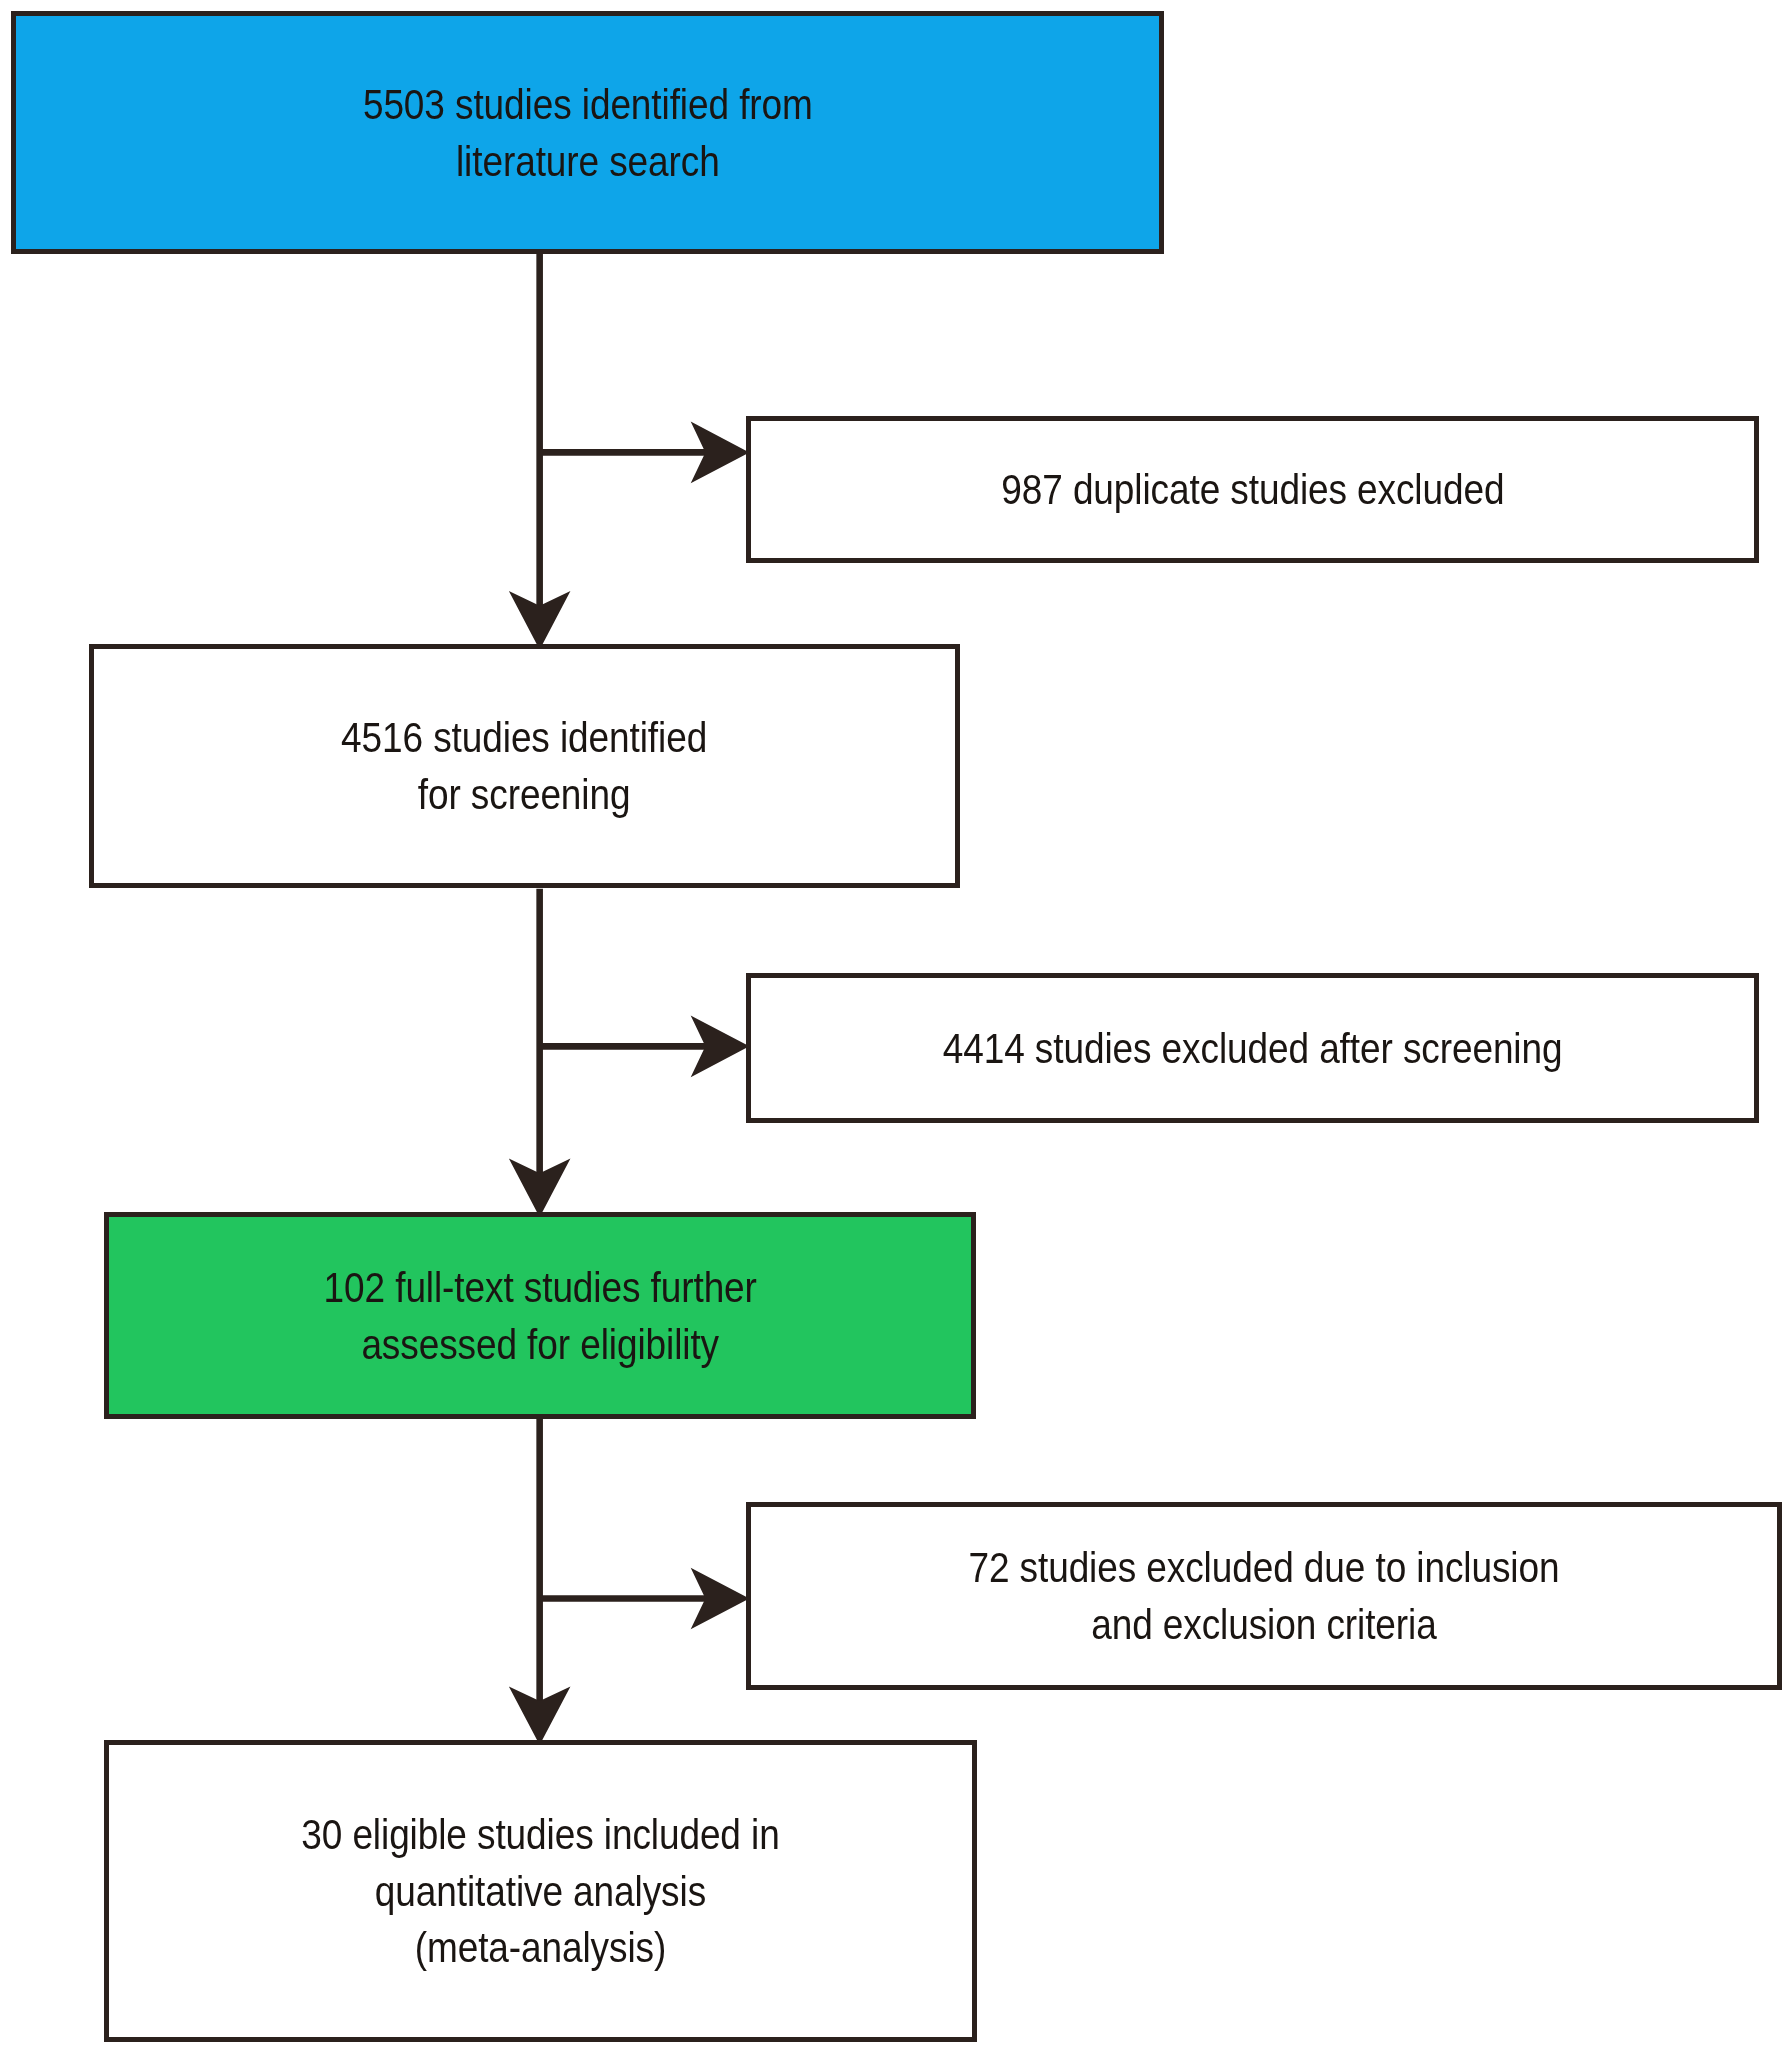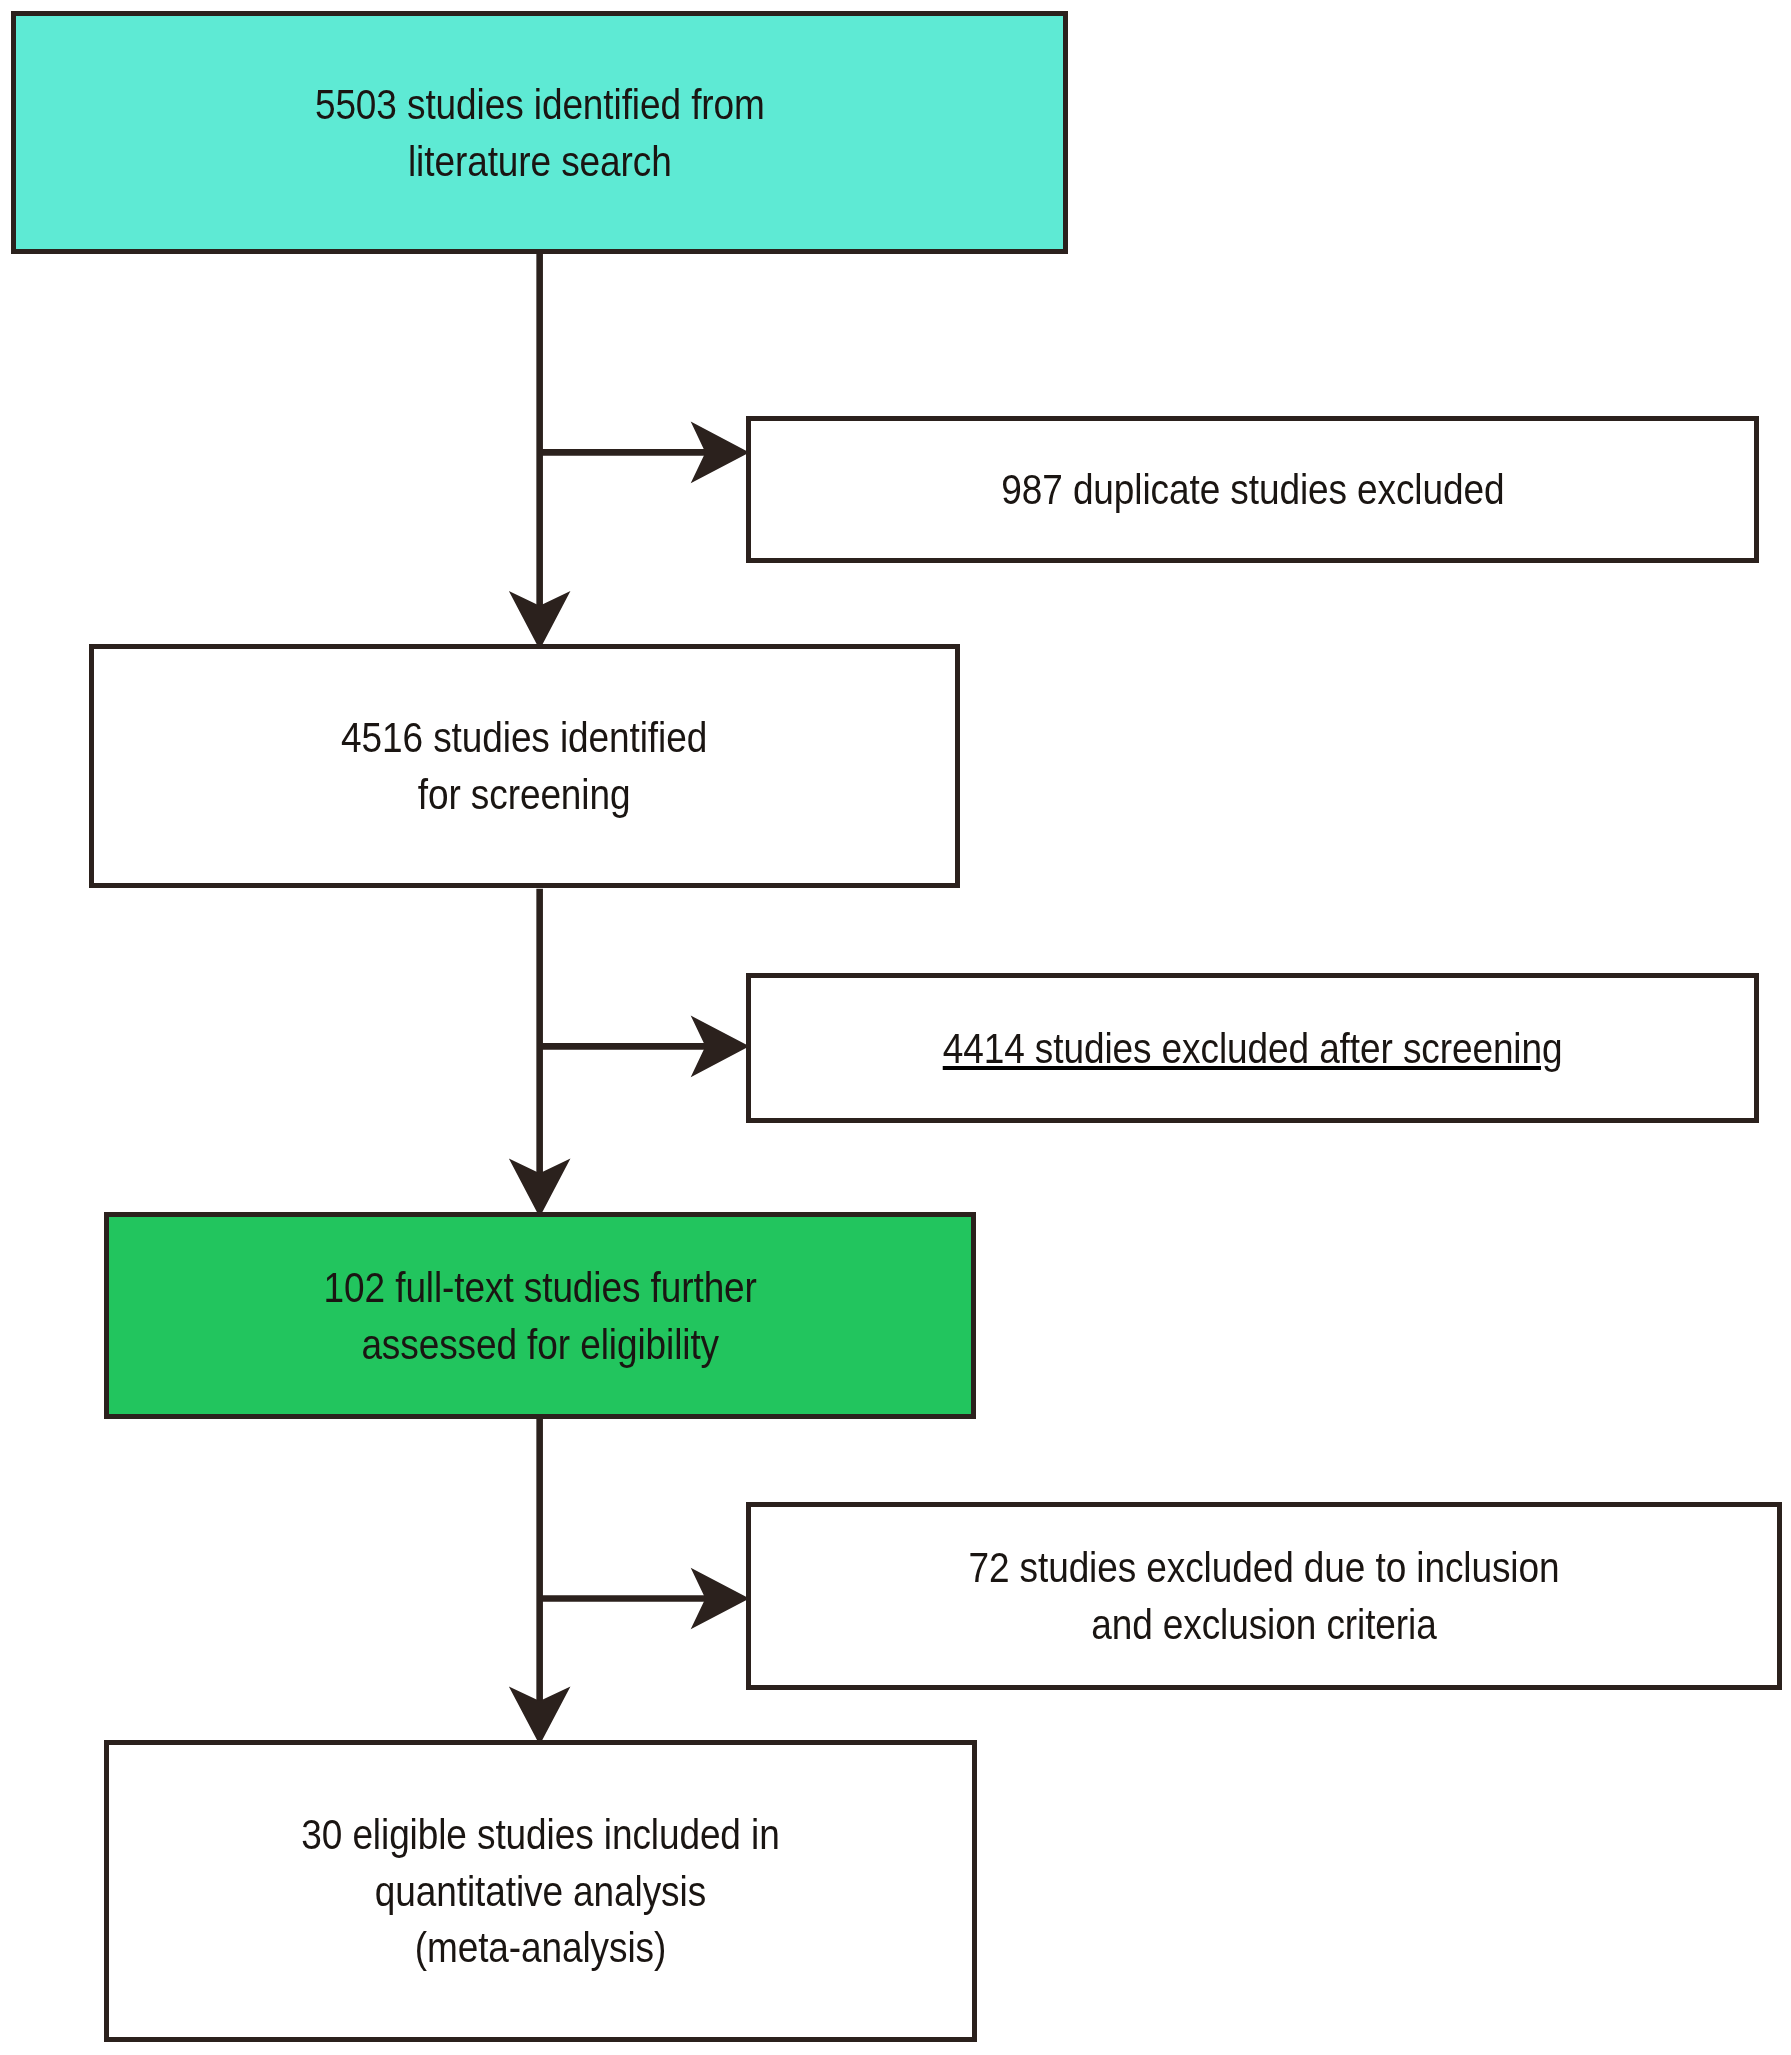--- a/index.html
+++ b/index.html
@@ -79,21 +79,21 @@
       <line x1="736" y1="1935" x2="736" y2="2350" stroke="#2b211d" stroke-width="9"></line>
       <polygon points="736,2380 694,2300 736,2320 778,2300" fill="#2b211d"></polygon>
     </g>
 
     <g>
       <line x1="736" y1="2180" x2="990" y2="2180" stroke="#2b211d" stroke-width="9"></line>
       <polygon points="1022,2180 942,2138 962,2180 942,2222" fill="#2b211d"></polygon>
     </g>
   </svg>
 
-  <div class="flow-box" style="left: 11px; top: 11px; width: 1057px; height: 243px; border-color: rgb(43, 33, 29); background: #5eead4;">
+  <div class="flow-box" style="left: 11px; top: 11px; width: 1153px; height: 243px; border-color: rgb(43, 33, 29); background: #0ea5e9;">
     <span class="box-text" style="color: rgb(26, 21, 18);">5503 studies identified from
 literature search</span>
   </div>
 
   <div class="flow-box" style="left: 89px; top: 644px; width: 871px; height: 244px; border-color: rgb(43, 33, 29); background: rgb(255, 255, 255);">
     <span class="box-text" style="color: rgb(26, 21, 18);">4516 studies identified
 for screening</span>
   </div>
 
   <div class="flow-box" style="left: 104px; top: 1212px; width: 872px; height: 207px; border-color: rgb(43, 33, 29); background: #22c55e;">
@@ -104,21 +104,21 @@
   <div class="flow-box" style="left: 104px; top: 1740px; width: 873px; height: 302px; border-color: rgb(43, 33, 29); background: rgb(255, 255, 255);">
     <span class="box-text" style="color: rgb(26, 21, 18);">30 eligible studies included in
 quantitative analysis
 (meta-analysis)</span>
   </div>
 
   <div class="flow-box" style="left: 746px; top: 379px; width: 1013px; height: 147px; border-color: rgb(43, 33, 29); background: rgb(255, 255, 255); margin-top: 37px;">
     <span class="box-text" style="color: rgb(26, 21, 18);">987 duplicate studies excluded</span>
   </div>
 
-  <div class="flow-box" style="left: 746px; top: 973px; width: 1013px; height: 150px; border-color: rgb(43, 33, 29); background: rgb(255, 255, 255); text-decoration: underline;">
+  <div class="flow-box" style="left: 746px; top: 973px; width: 1013px; height: 150px; border-color: rgb(43, 33, 29); background: rgb(255, 255, 255);">
     <span class="box-text" style="color: rgb(26, 21, 18);">4414 studies excluded after screening</span>
   </div>
 
   <div class="flow-box" style="left: 746px; top: 1502px; width: 1036px; height: 188px; border-color: rgb(43, 33, 29); background: rgb(255, 255, 255);">
     <span class="box-text" style="color: rgb(26, 21, 18);">72 studies excluded due to inclusion
 and exclusion criteria</span>
   </div>
 
 </div>
 

